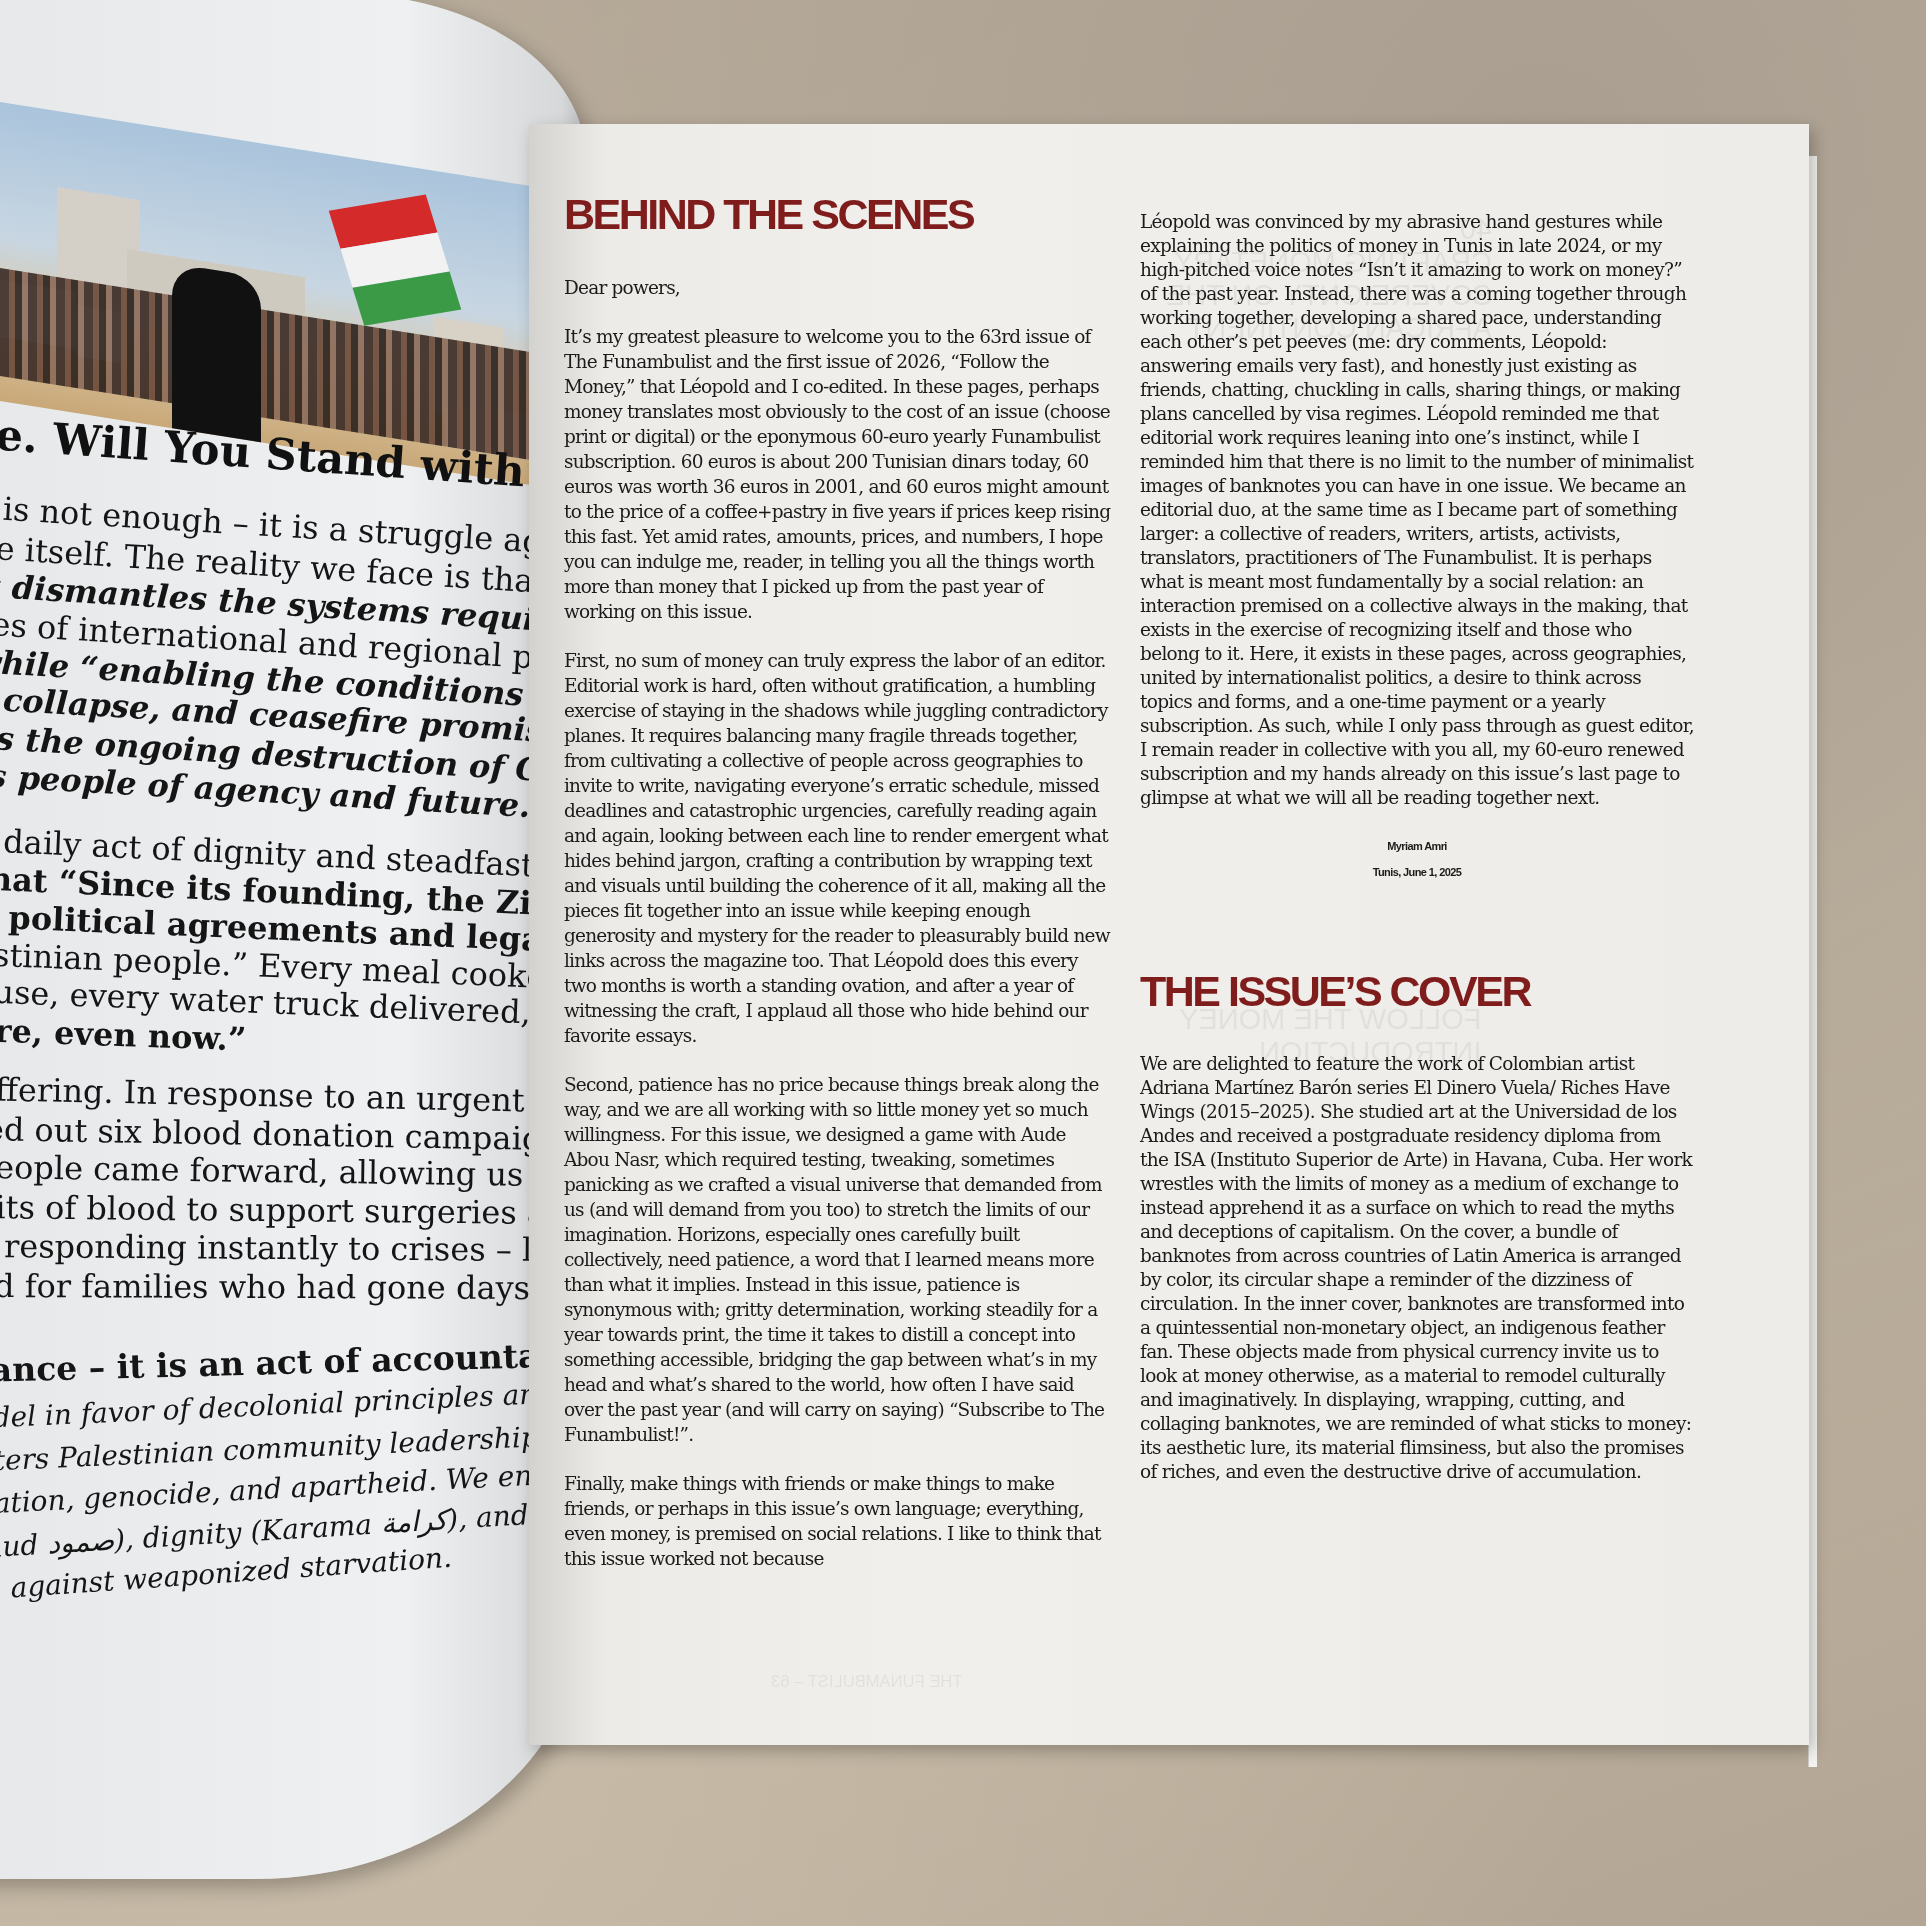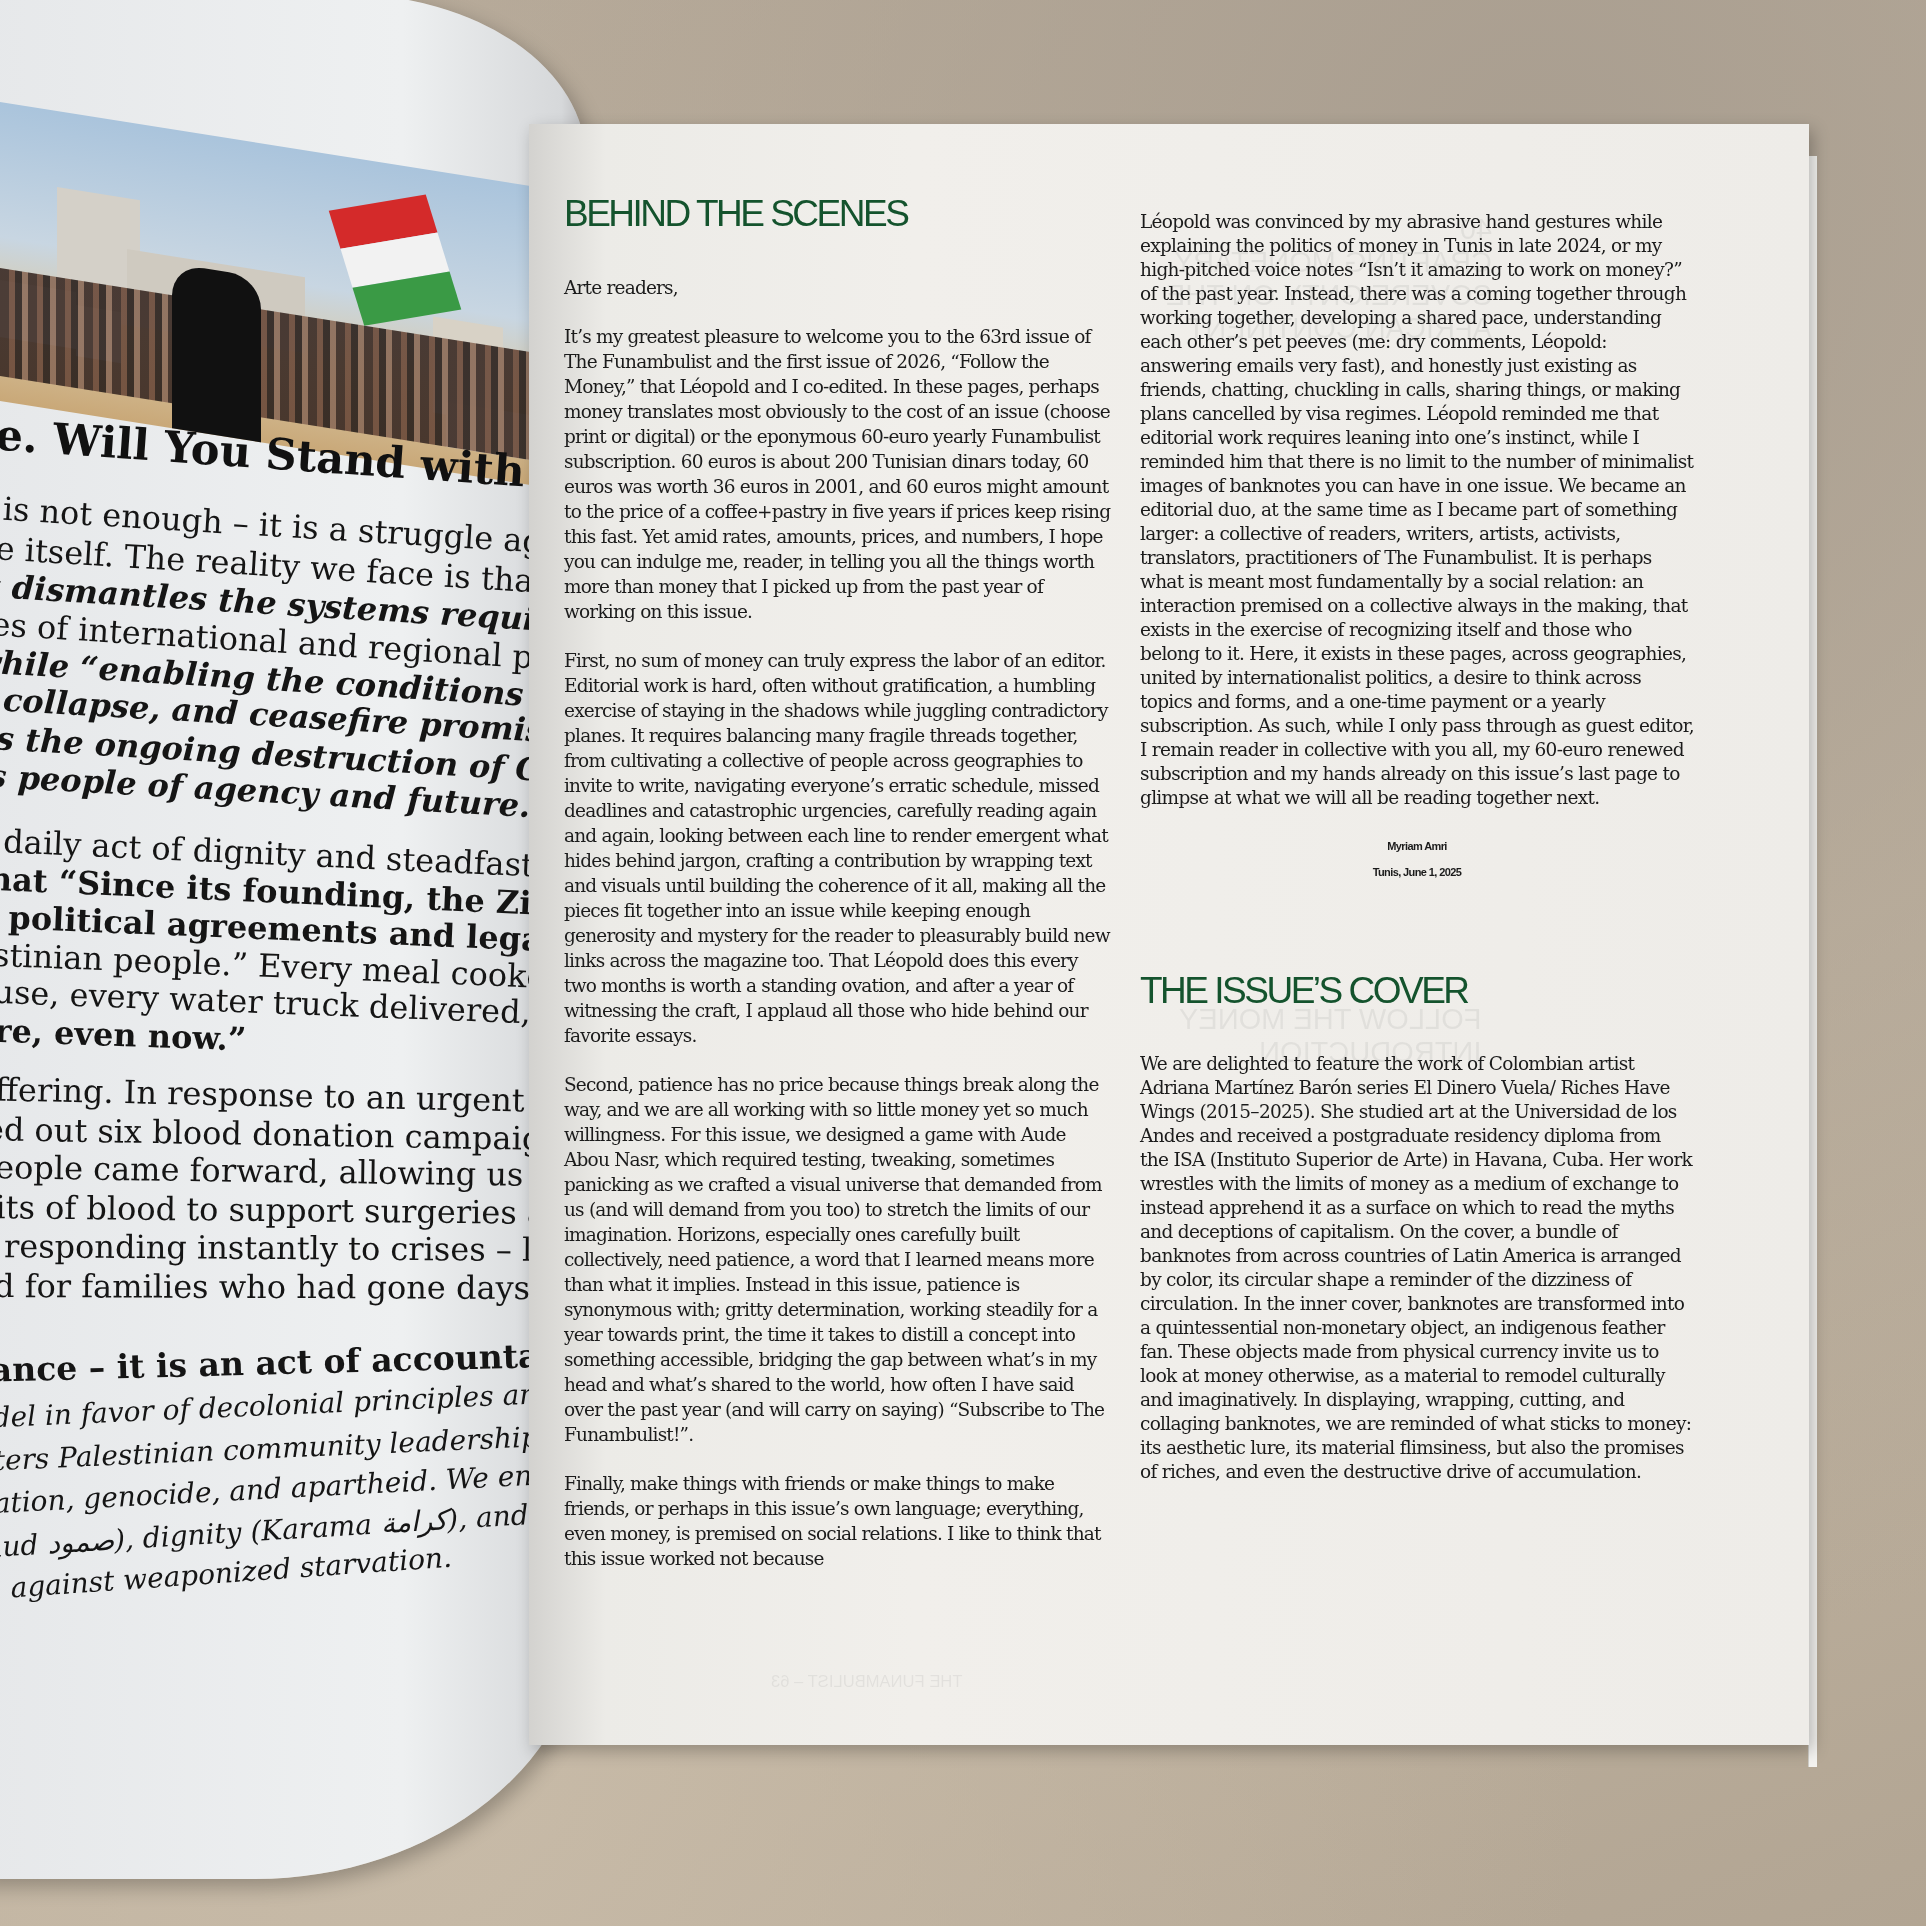--- a/index.html
+++ b/index.html
@@ -49,21 +49,21 @@
   .right-page {
     position:absolute; left:529px; top:124px; width:1280px; height:1621px;
     background: linear-gradient(90deg, #d3d2cf 0%, #ecebe7 6%, #f1efeb 30%, #eeece8 100%);
     box-shadow: 3.8px 6.4px 15.3px rgba(0,0,0,0.25);
   }
   .page-edge { position:absolute; left:1808px; top:156px; width:7.6px; height:1611px; background:#f4f3f0; border-left:0.6px solid #cfcdc8; }
 
   .col { position:absolute; color:#1b1b1b; font-family:"DejaVu Serif", serif; }
   .col-1 { left:564px; top:191px; width:548px; font-size:18.5px; line-height:25px; letter-spacing:-0.8px; }
   .col-2 { left:1140px; top:210px; width:554px; font-size:18.5px; line-height:24px; letter-spacing:-0.7px; }
-  .section-title { font-family:"Liberation Sans", sans-serif; font-size:37px; letter-spacing:-2.5px; color:#14532d; margin:0 0 38px 0; line-height:46px; font-weight:normal; }
+  .section-title { font-family:"Liberation Sans", sans-serif; font-size:43px; letter-spacing:-2.5px; color:#7f1d1d; margin:0 0 38px 0; line-height:46px; font-weight:bold; }
   .para { margin:0 0 24px 0; }
   .signature { text-align:center; font-family:"Liberation Sans", sans-serif; font-weight:bold; font-size:11px; line-height:25.5px; letter-spacing:-0.6px; margin:19px 0 83px 0; }
 
   .ghost { position:absolute; color:rgba(0,0,0,0.06); font-family:"Liberation Sans", sans-serif; font-size:29px; line-height:33px; transform: scaleX(-1); }
 </style>
 </head>
 <body>
 
 <div class="table-surface"></div>
 
@@ -136,21 +136,21 @@
   </div>
   <div class="ghost" style="left:650px;top:879px;">
     <div>FOLLOW THE MONEY</div>
     <div>INTRODUCTION</div>
   </div>
   <div class="ghost" style="left:242px;top:1541px;font-size:16.6px;">THE FUNAMBULIST – 63</div>
 </div>
 
 <div class="col col-1">
   <h1 class="section-title">BEHIND THE SCENES</h1>
-  <p class="para">Arte readers,</p>
+  <p class="para">Dear powers,</p>
   <p class="para">It’s my greatest pleasure to welcome you to the 63rd issue of The Funambulist and the first issue of 2026, “Follow the Money,” that Léopold and I co-edited. In these pages, perhaps money translates most obviously to the cost of an issue (choose print or digital) or the eponymous 60-euro yearly Funambulist subscription. 60 euros is about 200 Tunisian dinars today, 60 euros was worth 36 euros in 2001, and 60 euros might amount to the price of a coffee+pastry in five years if prices keep rising this fast. Yet amid rates, amounts, prices, and numbers, I hope you can indulge me, reader, in telling you all the things worth more than money that I picked up from the past year of working on this issue.</p>
   <p class="para">First, no sum of money can truly express the labor of an editor. Editorial work is hard, often without gratification, a humbling exercise of staying in the shadows while juggling contradictory planes. It requires balancing many fragile threads together, from cultivating a collective of people across geographies to invite to write, navigating everyone’s erratic schedule, missed deadlines and catastrophic urgencies, carefully reading again and again, looking between each line to render emergent what hides behind jargon, crafting a contribution by wrapping text and visuals until building the coherence of it all, making all the pieces fit together into an issue while keeping enough generosity and mystery for the reader to pleasurably build new links across the magazine too. That Léopold does this every two months is worth a standing ovation, and after a year of witnessing the craft, I applaud all those who hide behind our favorite essays.</p>
   <p class="para">Second, patience has no price because things break along the way, and we are all working with so little money yet so much willingness. For this issue, we designed a game with Aude Abou Nasr, which required testing, tweaking, sometimes panicking as we crafted a visual universe that demanded from us (and will demand from you too) to stretch the limits of our imagination. Horizons, especially ones carefully built collectively, need patience, a word that I learned means more than what it implies. Instead in this issue, patience is synonymous with; gritty determination, working steadily for a year towards print, the time it takes to distill a concept into something accessible, bridging the gap between what’s in my head and what’s shared to the world, how often I have said over the past year (and will carry on saying) “Subscribe to The Funambulist!”.</p>
   <p class="para">Finally, make things with friends or make things to make friends, or perhaps in this issue’s own language; everything, even money, is premised on social relations. I like to think that this issue worked not because</p>
 </div>
 
 <div class="col col-2">
   <p class="para">Léopold was convinced by my abrasive hand gestures while explaining the politics of money in Tunis in late 2024, or my high-pitched voice notes “Isn’t it amazing to work on money?” of the past year. Instead, there was a coming together through working together, developing a shared pace, understanding each other’s pet peeves (me: dry comments, Léopold: answering emails very fast), and honestly just existing as friends, chatting, chuckling in calls, sharing things, or making plans cancelled by visa regimes. Léopold reminded me that editorial work requires leaning into one’s instinct, while I reminded him that there is no limit to the number of minimalist images of banknotes you can have in one issue. We became an editorial duo, at the same time as I became part of something larger: a collective of readers, writers, artists, activists, translators, practitioners of The Funambulist. It is perhaps what is meant most fundamentally by a social relation: an interaction premised on a collective always in the making, that exists in the exercise of recognizing itself and those who belong to it. Here, it exists in these pages, across geographies, united by internationalist politics, a desire to think across topics and forms, and a one-time payment or a yearly subscription. As such, while I only pass through as guest editor, I remain reader in collective with you all, my 60-euro renewed subscription and my hands already on this issue’s last page to glimpse at what we will all be reading together next.</p>
   <div class="signature">
     <div>Myriam Amri</div>

